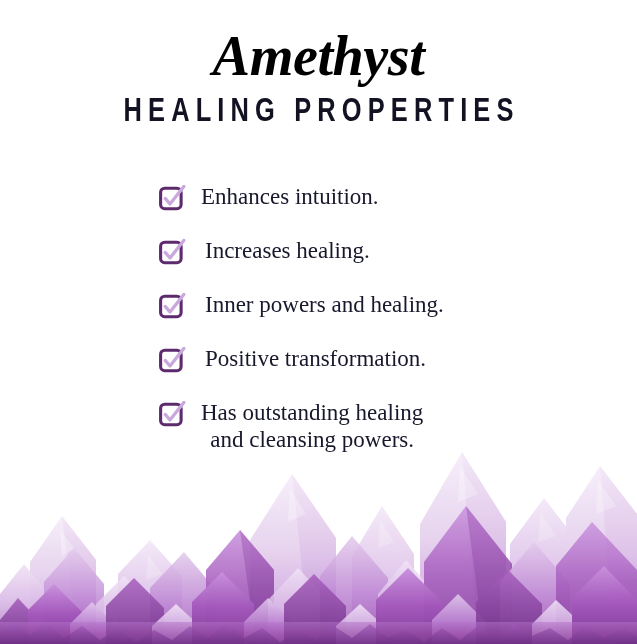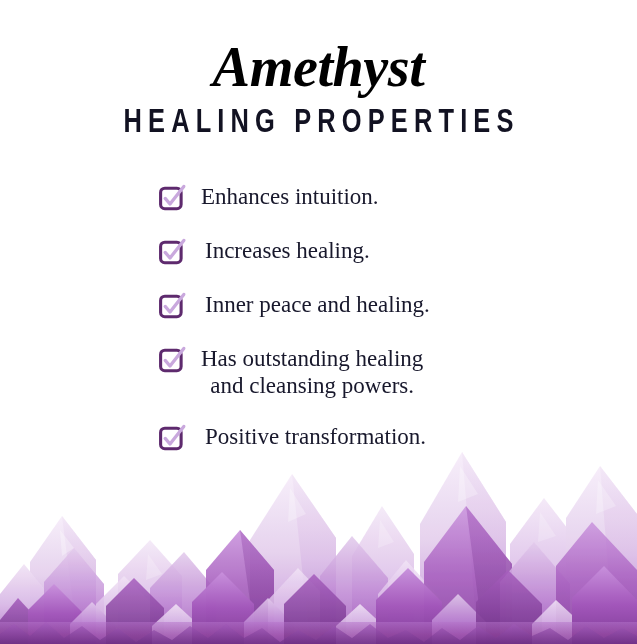--- a/index.html
+++ b/index.html
@@ -20,21 +20,21 @@
     background: #ffffff;
     overflow: hidden;
   }
 
   
   .header {
     position: absolute;
     top: 0; left: 0;
     width: 637px;
     text-align: center;
-    padding-top: 37px;
+    padding-top: 26px;
   }
 
   .title {
     font-family: "Liberation Serif", "DejaVu Serif", serif;
     font-style: italic;
     font-weight: 700;
     font-size: 58px;
     line-height: 60px;
     letter-spacing: -0.5px;
     color: #000000;
@@ -143,42 +143,42 @@
       <span class="item-text item-text--indent">Increases healing.</span>
     </div>
 
     <div class="item">
       <span class="checkbox-wrap">
         <svg class="checkbox-svg" viewBox="0 0 30 30" xmlns="http://www.w3.org/2000/svg">
           <rect x="1.6" y="5.2" width="20.5" height="20.5" rx="4.2" ry="4.2" fill="#ffffff" stroke="#5e2a6e" stroke-width="3.1"></rect>
           <path d="M6.2 15.4 L11.0 21.0 L24.8 3.4" fill="none" stroke="#c9a8dd" stroke-width="3.3" stroke-linecap="round" stroke-linejoin="round"></path>
         </svg>
       </span>
-      <span class="item-text item-text--indent">Inner peace and healing.</span>
+      <span class="item-text item-text--indent">Inner powers and healing.</span>
+    </div>
+
+    <div class="item">
+      <span class="checkbox-wrap">
+        <svg class="checkbox-svg" viewBox="0 0 30 30" xmlns="http://www.w3.org/2000/svg">
+          <rect x="1.6" y="5.2" width="20.5" height="20.5" rx="4.2" ry="4.2" fill="#ffffff" stroke="#5e2a6e" stroke-width="3.1"></rect>
+          <path d="M6.2 15.4 L11.0 21.0 L24.8 3.4" fill="none" stroke="#c9a8dd" stroke-width="3.3" stroke-linecap="round" stroke-linejoin="round"></path>
+        </svg>
+      </span>
+      <span class="item-text item-text--indent">Positive transformation.</span>
     </div>
 
     <div class="item item--gap-small">
       <span class="checkbox-wrap">
         <svg class="checkbox-svg" viewBox="0 0 30 30" xmlns="http://www.w3.org/2000/svg">
           <rect x="1.6" y="5.2" width="20.5" height="20.5" rx="4.2" ry="4.2" fill="#ffffff" stroke="#5e2a6e" stroke-width="3.1"></rect>
           <path d="M6.2 15.4 L11.0 21.0 L24.8 3.4" fill="none" stroke="#c9a8dd" stroke-width="3.3" stroke-linecap="round" stroke-linejoin="round"></path>
         </svg>
       </span>
       <span class="item-text item-text--center">Has outstanding healing
 and cleansing powers.</span>
-    </div>
-
-    <div class="item">
-      <span class="checkbox-wrap">
-        <svg class="checkbox-svg" viewBox="0 0 30 30" xmlns="http://www.w3.org/2000/svg">
-          <rect x="1.6" y="5.2" width="20.5" height="20.5" rx="4.2" ry="4.2" fill="#ffffff" stroke="#5e2a6e" stroke-width="3.1"></rect>
-          <path d="M6.2 15.4 L11.0 21.0 L24.8 3.4" fill="none" stroke="#c9a8dd" stroke-width="3.3" stroke-linecap="round" stroke-linejoin="round"></path>
-        </svg>
-      </span>
-      <span class="item-text item-text--indent">Positive transformation.</span>
     </div>
 
   </div>
 
   <div class="crystal-band">
     <svg viewBox="0 0 637 200" preserveAspectRatio="none" xmlns="http://www.w3.org/2000/svg">
       <defs>
         <linearGradient id="gPale" x1="0" y1="0" x2="0" y2="1">
           <stop offset="0%" stop-color="#f7eefa"></stop>
           <stop offset="45%" stop-color="#e6d2ee"></stop>

